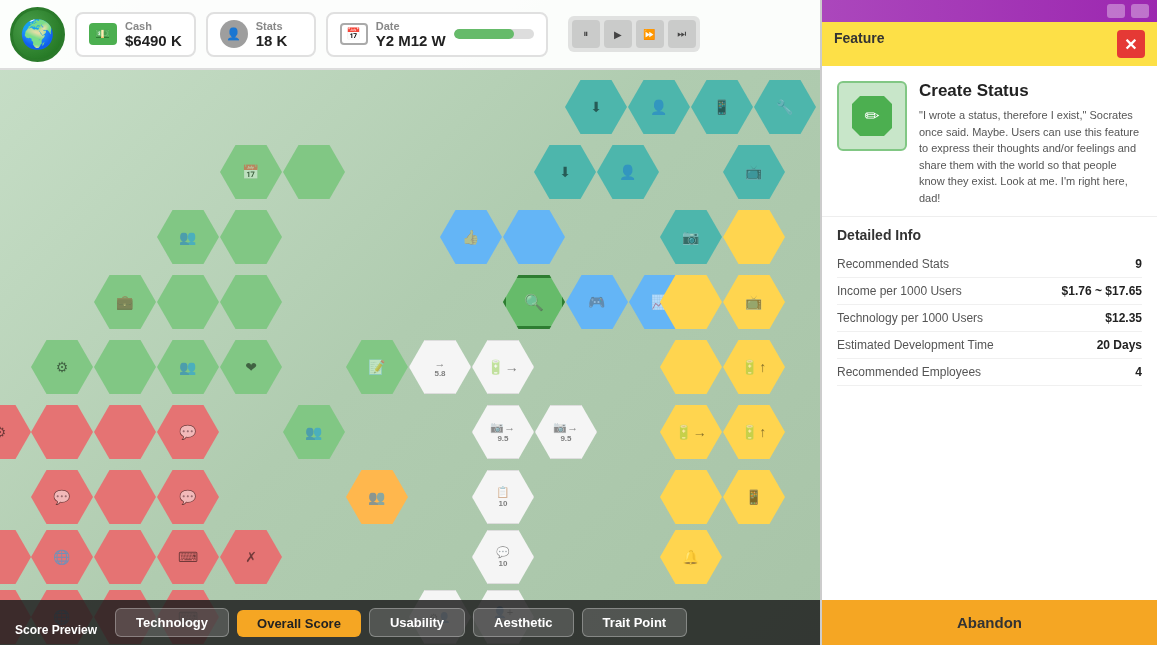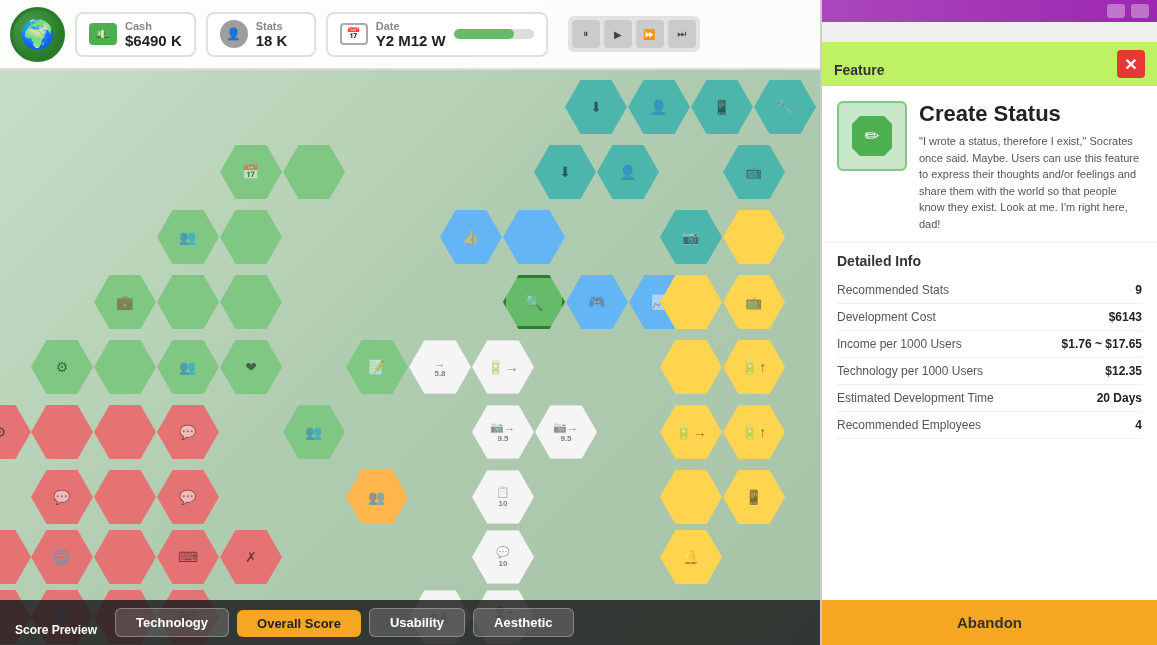--- a/index.html
+++ b/index.html
@@ -227,26 +227,25 @@
       width: 337px;
       height: 645px;
       background: #f0f0f0;
       border-left: 2px solid #ccc;
       display: flex;
       flex-direction: column;
     }
 
     
     .panel-header {
-      background: #bef264;
+      background: #fde047;
       padding: 8px 12px;
       display: flex;
-      align-items: flex-end;
+      align-items: flex-start;
       justify-content: space-between;
-      margin-top: 20px;
     }
 
     .panel-header-title {
       font-size: 14px;
       font-weight: 700;
       color: #333;
     }
 
     .close-btn {
       width: 28px;
@@ -295,21 +294,21 @@
       background: #4caf50;
       clip-path: polygon(20% 0%, 80% 0%, 100% 20%, 100% 80%, 80% 100%, 20% 100%, 0% 80%, 0% 20%);
       display: flex;
       align-items: center;
       justify-content: center;
       color: white;
       font-size: 18px;
     }
 
     .feature-title-section h2 {
-      font-size: 22px;
+      font-size: 17px;
       font-weight: 800;
       color: #222;
       margin-bottom: 6px;
     }
 
     .feature-title-section p {
       font-size: 11px;
       color: #555;
       line-height: 1.5;
     }
@@ -589,20 +588,21 @@
     </div>
 
   </div>
 
   <div id="score-preview">
     <span class="score-label">Score Preview</span>
     <button class="score-tab inactive">Technology</button>
     <button class="score-tab active">Overall Score</button>
     <button class="score-tab inactive">Usability</button>
     <button class="score-tab inactive">Aesthetic</button>
+    <button class="score-tab inactive">Trait Point</button>
   </div>
 
 </div>
 
 <div id="right-panel">
 
   <div style="background:linear-gradient(90deg,#ab47bc,#9c27b0);height:22px;display:flex;align-items:center;justify-content:flex-end;padding:0 8px;gap:6px;">
     <div style="width:18px;height:14px;background:rgba(255,255,255,0.35);border-radius:3px;"></div>
     <div style="width:18px;height:14px;background:rgba(255,255,255,0.35);border-radius:3px;"></div>
   </div>
@@ -625,24 +625,20 @@
     </div>
 
     <div class="detailed-info">
       <h3>Detailed Info</h3>
 
       <div class="info-row">
         <span class="info-row-label">Recommended Stats</span>
         <span class="info-row-value">9</span>
       </div>
       <div class="info-row">
-        <span class="info-row-label">Development Cost</span>
-        <span class="info-row-value">$6143</span>
-      </div>
-      <div class="info-row">
         <span class="info-row-label">Income per 1000 Users</span>
         <span class="info-row-value">$1.76 ~ $17.65</span>
       </div>
       <div class="info-row">
         <span class="info-row-label">Technology per 1000 Users</span>
         <span class="info-row-value">$12.35</span>
       </div>
       <div class="info-row">
         <span class="info-row-label">Estimated Development Time</span>
         <span class="info-row-value">20 Days</span>

